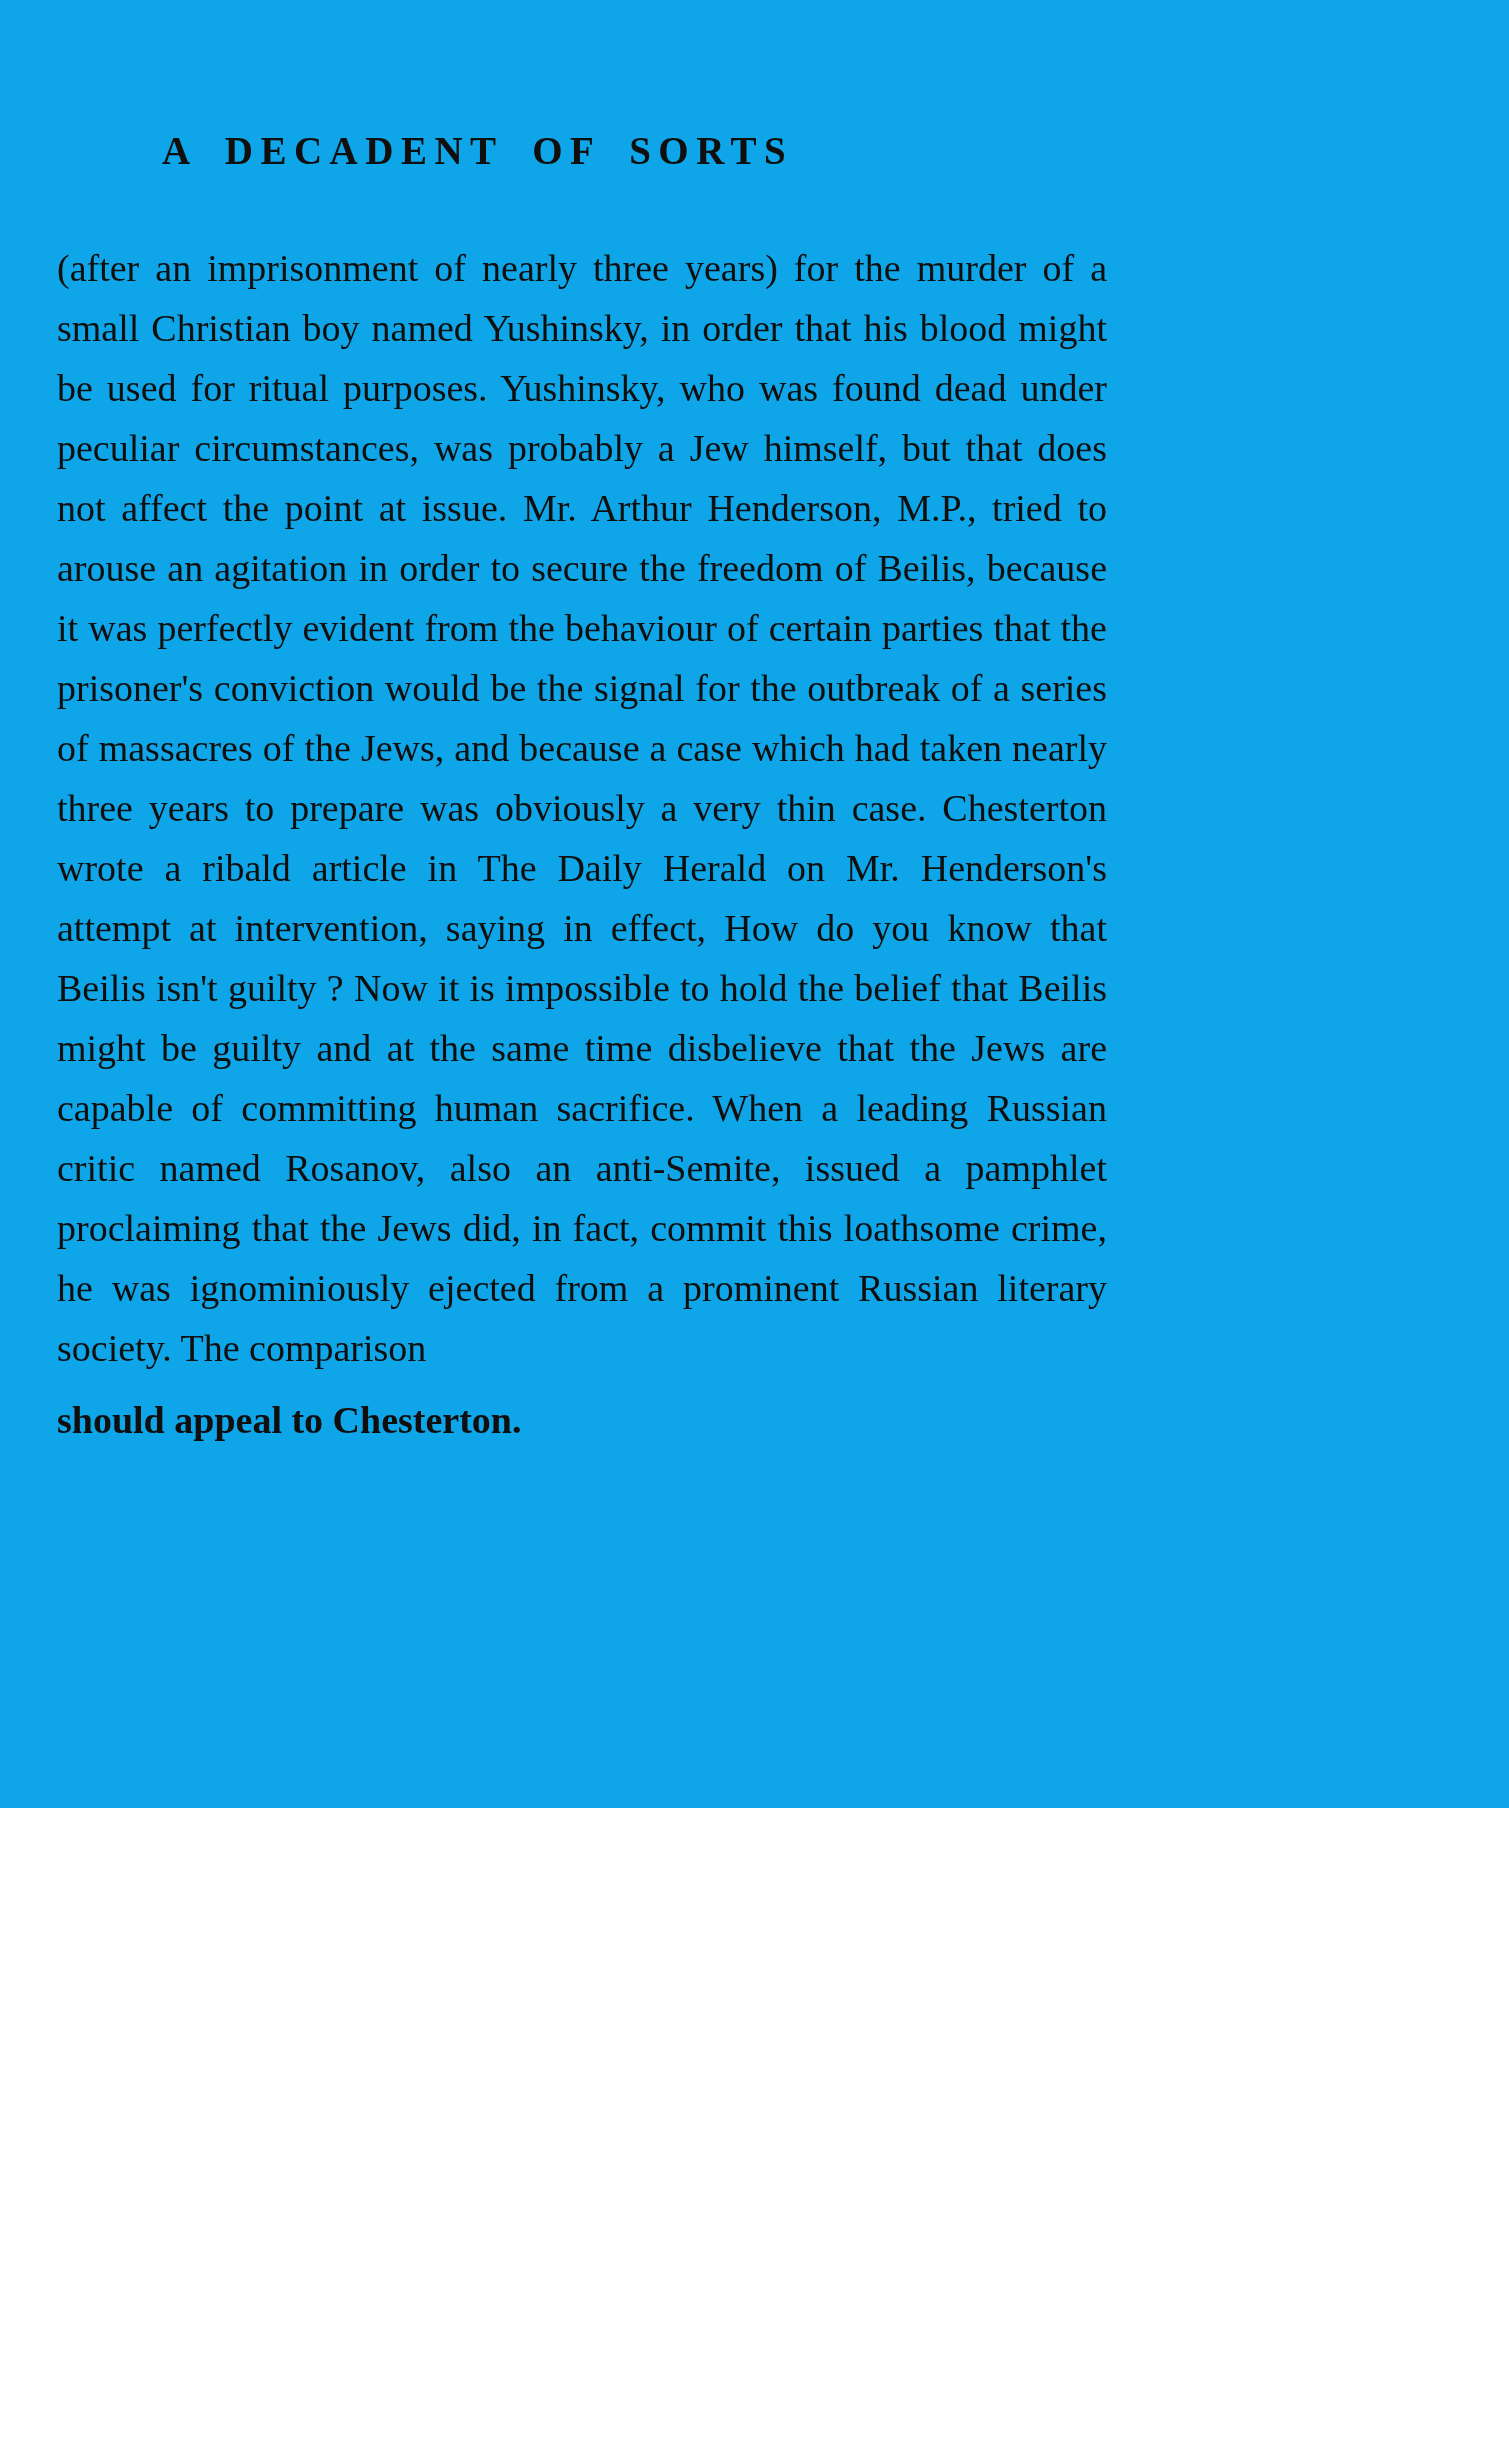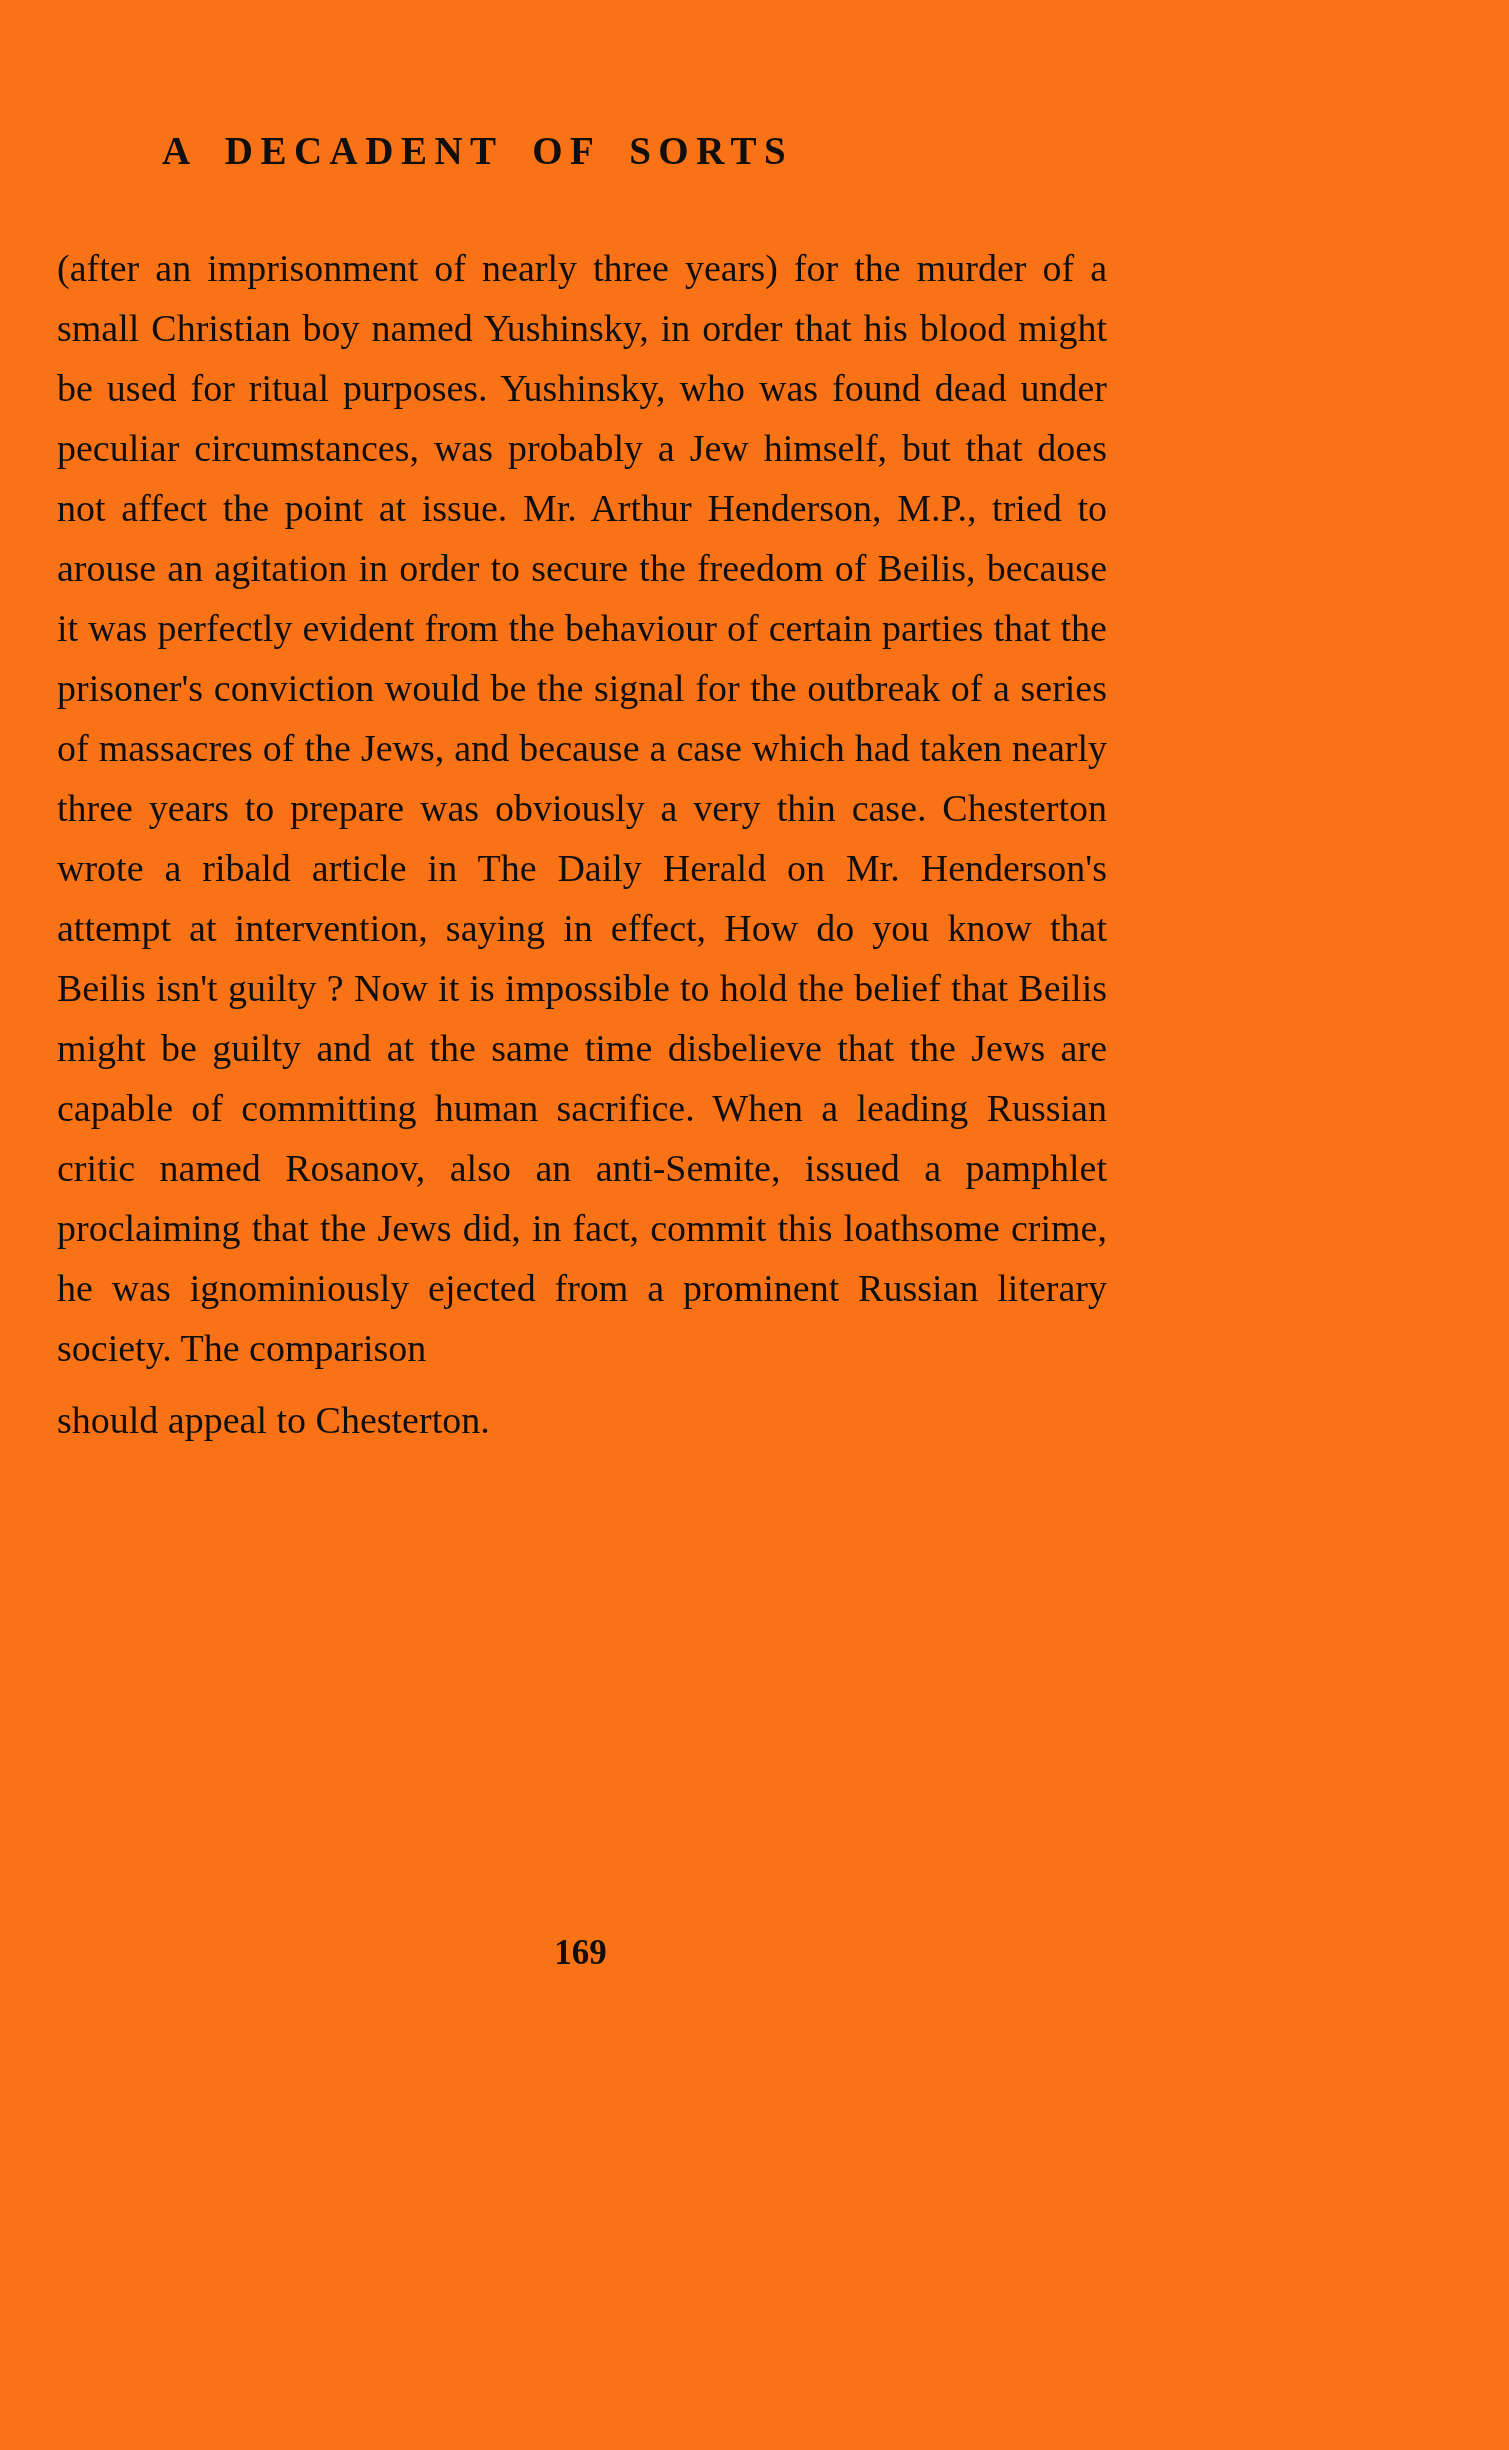--- a/index.html
+++ b/index.html
@@ -12,22 +12,22 @@
     height: 2450px;
     position: relative;
     font-family: "Liberation Serif", serif;
     color: #111111;
   }
   .page {
     position: absolute;
     top: 0;
     left: 0;
     width: 1510px;
-    height: 2450px;
-    background: #f97316;
+    height: 1808px;
+    background: #0ea5e9;
     overflow: hidden;
   }
   .page-header {
     position: absolute;
     top: 128px;
     left: 162px;
     width: 972px;
     font-size: 39px;
     font-weight: bold;
     letter-spacing: 7.5px;
@@ -47,20 +47,21 @@
     color: #100f0d;
     font-family: "Liberation Serif", serif;
     font-weight: 500;
   }
   .body-text p {
     margin: 12px;
     text-align: justify;
   }
   .body-text p:last-child {
     text-align: left;
+    font-weight: bold;
   }
   .page-number {
     position: absolute;
     top: 1933px;
     left: 0;
     width: 1161px;
     text-align: center;
     font-size: 35px;
     font-weight: bold;
     color: #100f0d;

